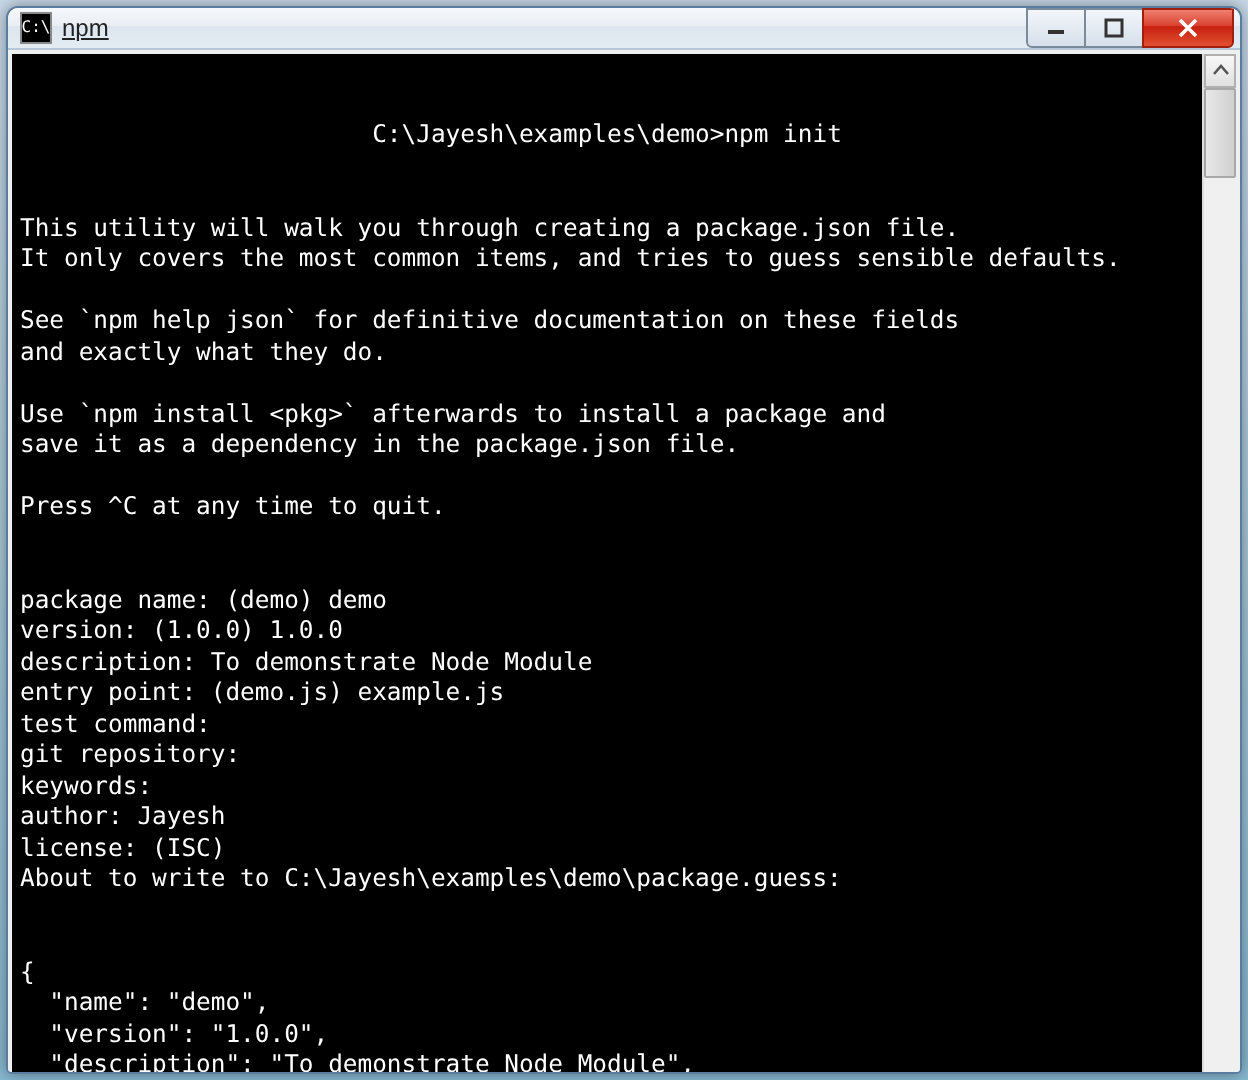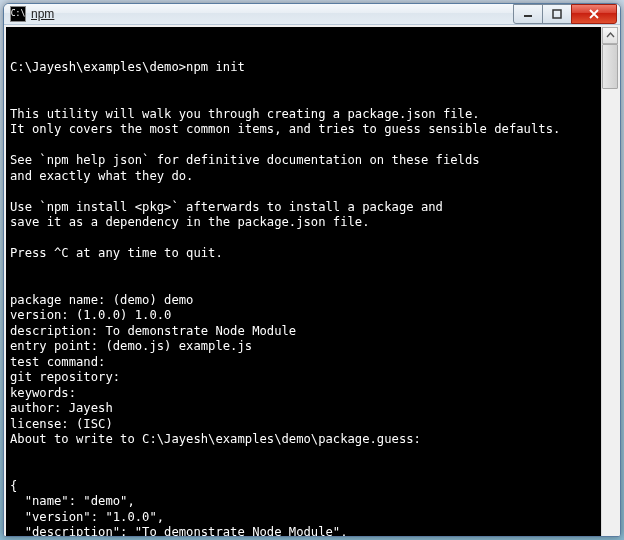--- a/index.html
+++ b/index.html
@@ -85,21 +85,21 @@
       flex: 1;
       background: #000;
       color: #fff;
       font-family: "Lucida Console", "Consolas", monospace;
       font-size: 12.2px;
       line-height: 15.5px;
       padding: 2px 4px;
       white-space: pre;
       overflow: hidden;
     }
-    .prompt-line { white-space: pre; }
+    .prompt-line { white-space: pre; text-align: center; }
     .scrollbar {
       width: 17px;
       background: #f0f0f0;
       border-left: 1px solid #ddd;
       display: flex;
       flex-direction: column;
     }
     .sb-btn {
       height: 17px;
       background: linear-gradient(to bottom, #f8f8f8, #e0e0e0);

